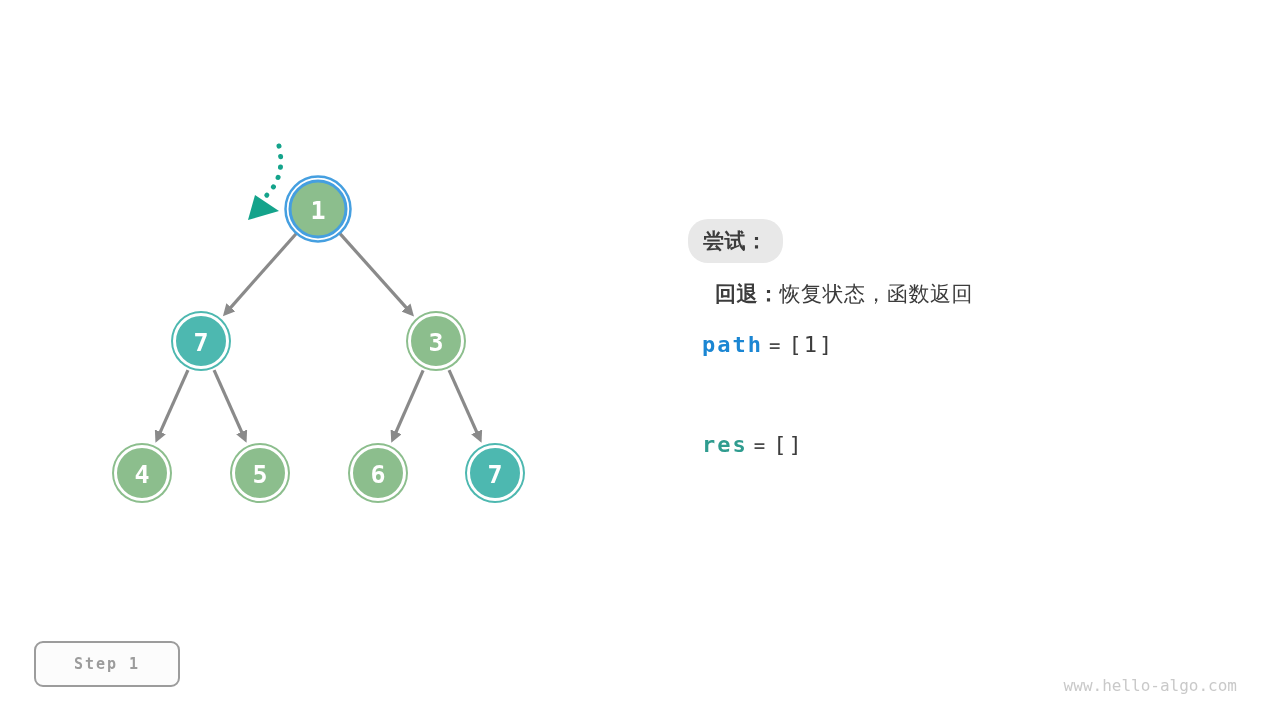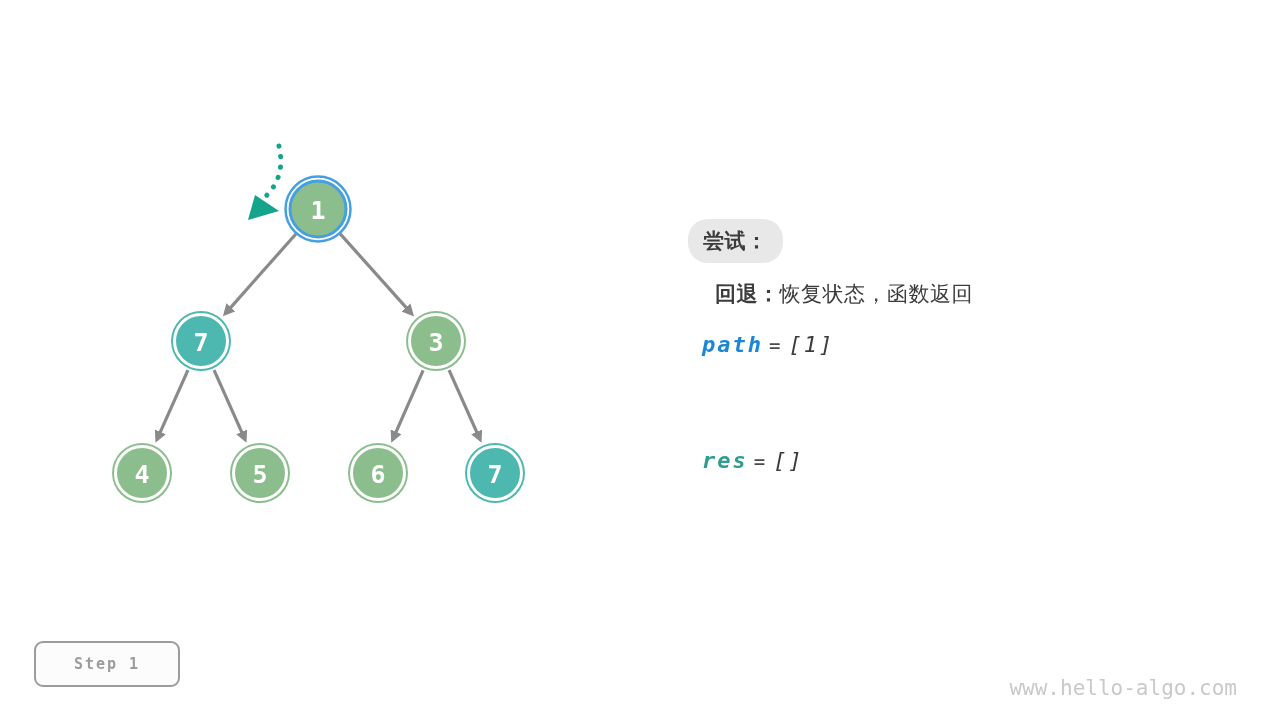--- a/index.html
+++ b/index.html
@@ -48,24 +48,23 @@
     font-weight: bold;
     color: #3c3c3c;
   }
   .code-line {
     position: absolute;
     white-space: nowrap;
     font-family: "DejaVu Sans Mono", "Liberation Mono", monospace;
     font-size: 22px;
     letter-spacing: 2px;
     color: #3c3c3c;
-    font-style: italic;
   }
   .path-line { left: 702px; top: 332px; }
-  .res-line  { left: 702px; top: 448px; }
+  .res-line  { left: 702px; top: 432px; }
   .var-path { font-weight: bold; color: #1b86d3; }
   .var-res  { font-weight: bold; color: #2f9c8f; }
   .op { color: #4a4a4a; font-size: 19px; padding: 0 6px; }
   .val { color: #3c3c3c; }
   .step-badge {
     position: absolute;
     left: 34px;
     top: 641px;
     width: 146px;
     height: 46px;
@@ -80,21 +79,21 @@
     font-weight: bold;
     font-size: 15px;
     letter-spacing: 2px;
     color: #9c9c9c;
   }
   .watermark {
     position: absolute;
     right: 43px;
     top: 676px;
     font-family: "DejaVu Sans Mono", "Liberation Mono", monospace;
-    font-size: 21px;
+    font-size: 16px;
     color: #c9c9c9;
     letter-spacing: 0px;
     margin-left: 43px;
   }
 </style>
 </head>
 <body>
 
 <div class="stage">
 

